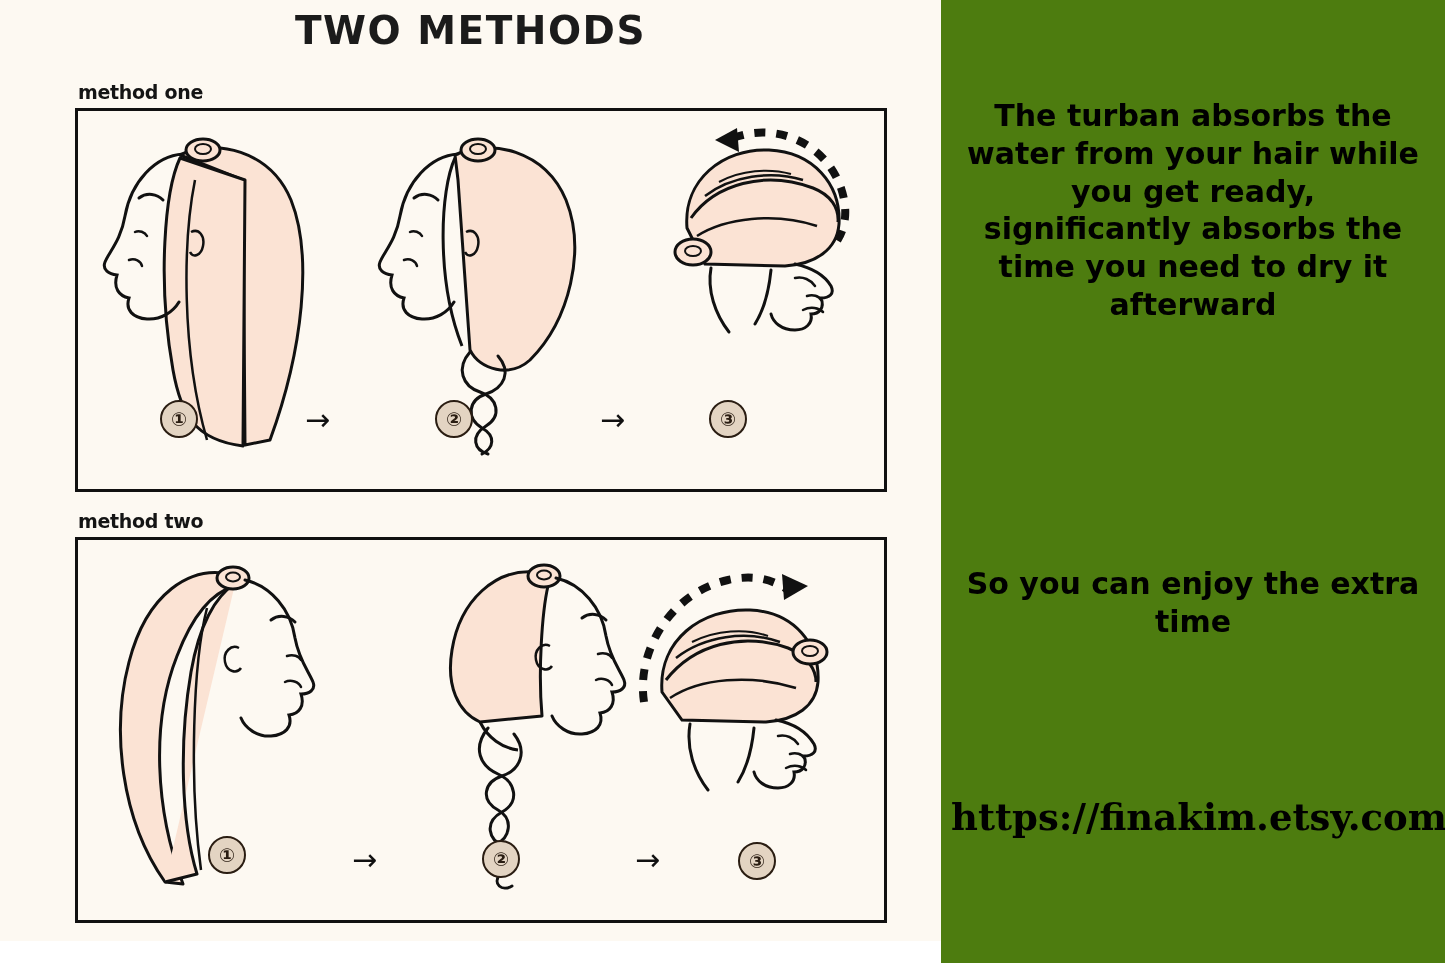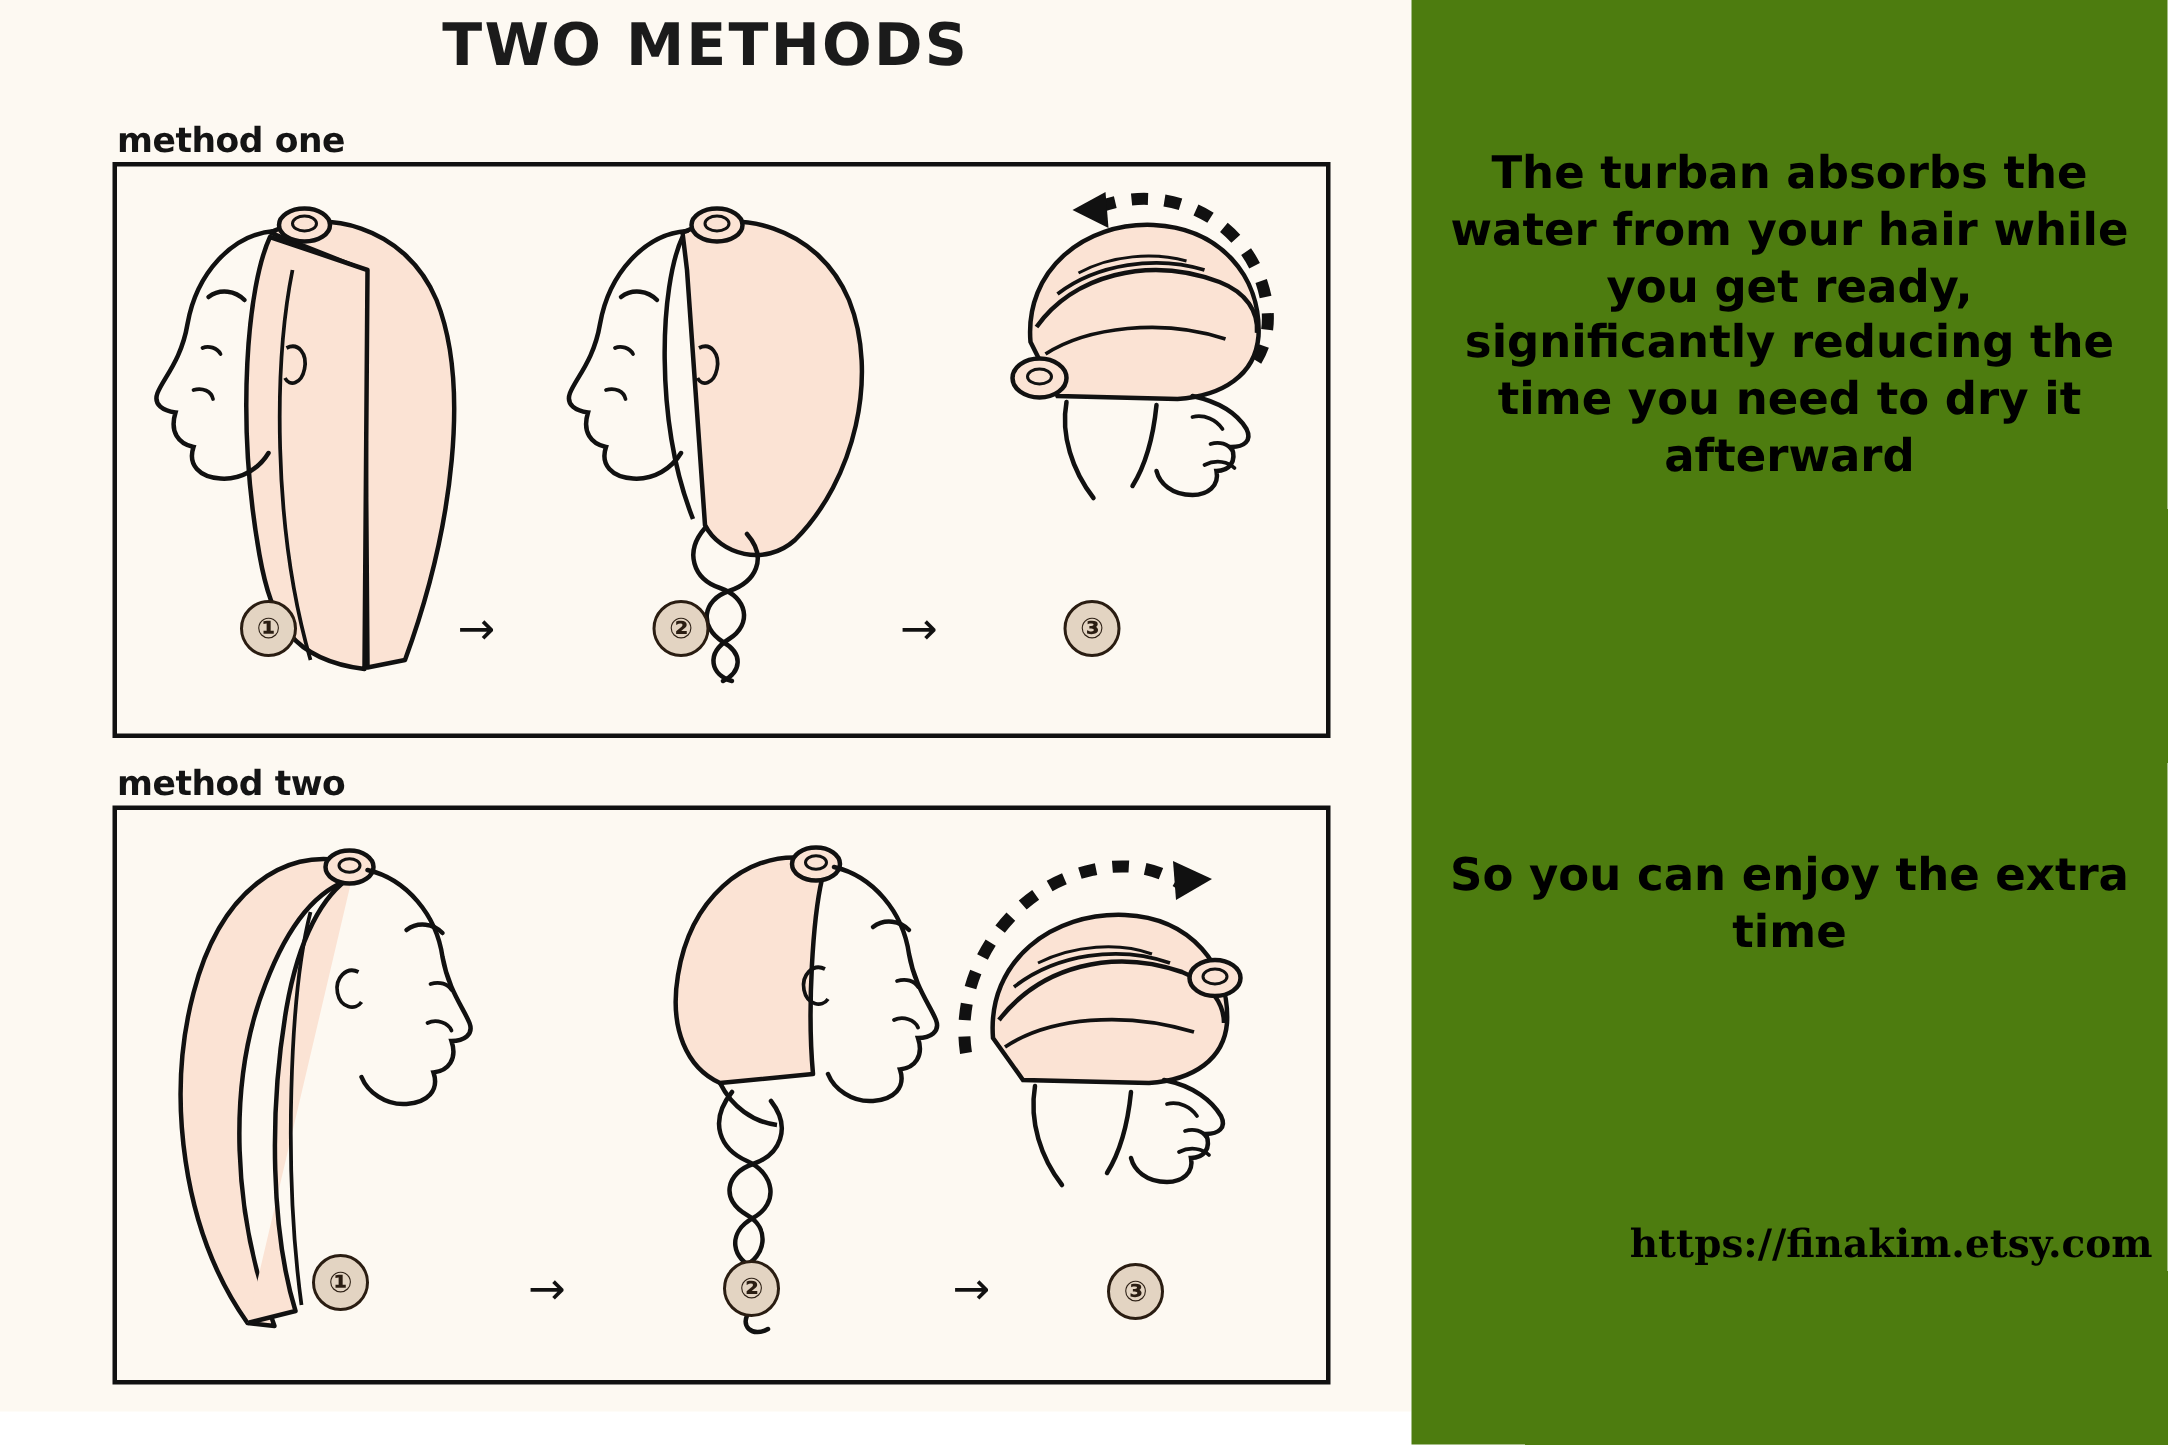--- a/index.html
+++ b/index.html
@@ -38,21 +38,21 @@
     text-align: center;
     font-size: 39px;
     font-weight: bold;
     letter-spacing: 1.5px;
     color: #1b1b1b;
     font-family: "DejaVu Sans", sans-serif;
   }
 
   .method-label {
     position: absolute;
-    font-size: 23px;
+    font-size: 19px;
     font-weight: bold;
     color: #141414;
     font-family: "DejaVu Sans", sans-serif;
     letter-spacing: -0.3px;
   }
   .method-label.one { left: 78px; top: 81px; }
   .method-label.two { left: 78px; top: 510px; }
 
   .method-box {
     position: absolute;
@@ -118,25 +118,24 @@
     top: 565px;
     font-size: 30px;
     line-height: 1.26;
   }
   .shop-url {
     position: absolute;
     left: 10px;
     width: 484px;
     top: 795px;
     text-align: right;
-    font-size: 26px;
+    font-size: 37px;
     font-weight: bold;
     color: #000;
     font-family: "DejaVu Serif", serif;
-    margin-top: 20px;
   }
 </style>
 </head>
 <body>
 
 <div class="page">
 
   <div class="illustration-panel">
 
     <div class="main-title">TWO METHODS</div>
@@ -289,21 +288,21 @@
       </svg>
     </div>
     <div class="step-badge" style="left:738px; top:842px;">③</div>
 
   </div>
 
   <div class="text-column">
     <div class="promo-block promo-1">
       <span>The turban absorbs the water from your hair while you get ready,</span>
       <br>
-      <span>significantly reducing the time you need to dry it afterward</span>
+      <span>significantly absorbs the time you need to dry it afterward</span>
     </div>
     <div class="promo-block promo-2">
       <span>So you can enjoy the extra time</span>
       <br>
     </div>
     <div class="shop-url">https://finakim.etsy.com</div>
   </div>
 
 </div>
 

